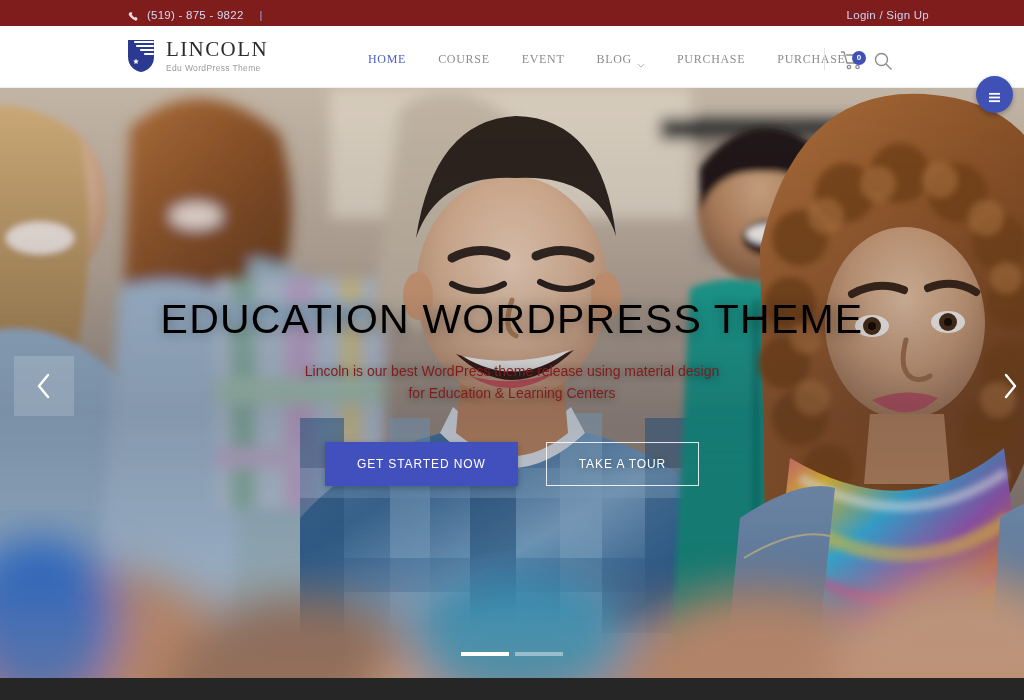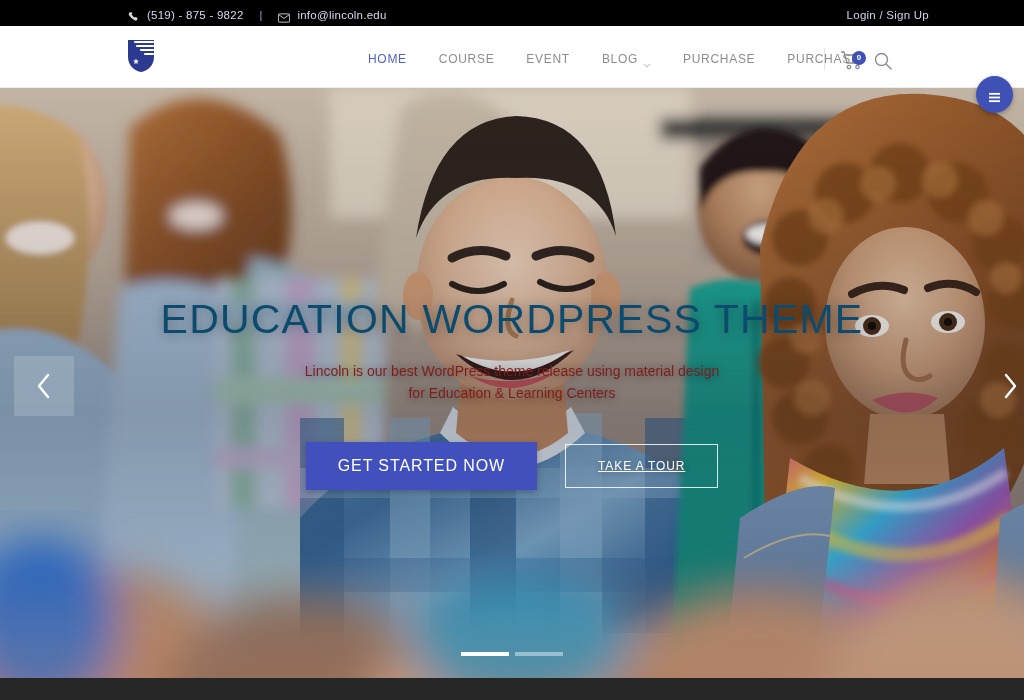--- a/index.html
+++ b/index.html
@@ -6,21 +6,21 @@
   html,body { width:1024px; height:700px; overflow:hidden; }
   body {
     font-family:"Liberation Sans", sans-serif;
     background:#ffffff;
     -webkit-font-smoothing:antialiased;
   }
 
   
   .topbar {
     position:absolute; left:0; top:0; width:1024px; height:26px;
-    background:#000000;
+    background:#7f1d1d;
     display:flex; align-items:center;
   }
   .topbar-left {
     position:absolute; left:128px; top:0; height:30px;
     display:flex; align-items:center; gap:0;
   }
   .tb-item { display:flex; align-items:center; gap:7px; }
   .tb-text {
     font-size:11.5px; color:#d4d9ef; letter-spacing:.25px;
     white-space:nowrap; line-height:30px;
@@ -58,21 +58,21 @@
     margin-top:3px; line-height:10px;
   }
 
   .nav {
     position:absolute; left:352px; top:0; height:58px;
     display:flex; align-items:center; gap:0;
   }
   .nav-item {
     font-size:12px; color:#8c8c8c; letter-spacing:.7px;
     padding:0 16px; cursor:pointer; white-space:nowrap;
-    display:flex; align-items:center; gap:5px; height:58px;
+    display:flex; align-items:center; gap:5px; height:58px;font-family:Liberation Serif, serif;
   }
   .nav-item.active { color:#5160c4; }
   .caret { display:block; width:8px; height:5px; opacity:.75; }
 
   .nav-divider {
     position:absolute; left:824px; top:18px;
     width:1px; height:22px; background:#e2e2e2;
   }
   .cart-btn {
     position:absolute; left:840px; top:50px; width:24px; height:20px;
@@ -116,47 +116,46 @@
       rgba(20,24,45,.14) 78%,
       rgba(20,24,45,.05) 100%);
   }
 
   .hero-content {
     position:absolute; left:0; top:0; width:1024px; height:590px;
     display:flex; flex-direction:column; align-items:center;
     padding-top:207px; z-index:12;
   }
   .hero-title {
-    font-size:41px; font-weight:300; color:#0c4a6e;
+    font-size:41px; font-weight:300; color:#000000;
     letter-spacing:1.2px; line-height:48px; text-align:center;
     text-shadow:0 1px 12px rgba(0,0,0,.35);
   }
   .hero-sub {
     margin-top:17px; font-size:14px; color:#7f1d1d;
     line-height:22px; text-align:center; font-weight:400;
     text-shadow:0 1px 8px rgba(0,0,0,.45);
     max-width:440px;
   }
   .hero-btns {
     margin-top:38px; display:flex; align-items:center; gap:28px;
   }
   .btn-primary {
     background:#4150bd; color:#ffffff;
-    font-size:16px; letter-spacing:.9px;
+    font-size:12px; letter-spacing:.9px;
     padding:15px 32px; border:none; cursor:pointer;
     box-shadow:0 2px 6px rgba(0,0,0,.25);
     font-family:"Liberation Sans", sans-serif;
   }
   .btn-ghost {
     background:transparent; color:#ffffff;
     font-size:12px; letter-spacing:.9px;
     padding:14px 32px; border:1px solid rgba(255,255,255,.85);
     cursor:pointer; font-family:"Liberation Sans", sans-serif;
     text-shadow:0 1px 6px rgba(0,0,0,.35);
-    text-decoration:underline;
   }
 
   
   .arrow {
     position:absolute; top:268px; width:60px; height:60px;
     background:rgba(255,255,255,.16);
     display:flex; align-items:center; justify-content:center;
     cursor:pointer; z-index:14;
   }
   .arrow.left { left:14px; }
@@ -184,49 +183,44 @@
   <div class="topbar-left">
     <div class="tb-item">
       <span class="tb-ico">
         <svg viewBox="0 0 16 16" width="12" height="12" fill="#ffffff">
           <path d="M3.1 1.5c-.5 0-1 .3-1.3.8L1.1 3.6c-.3.5-.2 1.1.1 1.6 1 1.6 2.3 3.1 3.8 4.4 1.4 1.3 3 2.4 4.7 3.2.5.2 1.1.1 1.5-.3l1.2-1.2c.4-.4.4-1 .1-1.4l-1.2-1.6c-.3-.4-.9-.5-1.3-.3l-1.3.7c-.9-.6-1.7-1.3-2.4-2.1-.6-.7-1.1-1.4-1.5-2.2l.8-1.2c.3-.4.2-1-.2-1.3L4.1 1.8c-.2-.2-.6-.3-1-.3z"></path>
         </svg>
       </span>
       <span class="tb-text">(519) - 875 - 9822</span>
     </div>
     <span class="tb-sep">|</span>
-    <div class="tb-item">
-      <span class="tb-ico">
-        <svg viewBox="0 0 16 12" width="12" height="10" fill="#ffffff">
-          <rect x="0.5" y="0.5" width="15" height="11" rx="1" fill="none" stroke="#ffffff" stroke-width="1.2"></rect>
-          <path d="M1 1.6l7 5 7-5" fill="none" stroke="#ffffff" stroke-width="1.2"></path>
-        </svg>
-      </span>
-      <span class="tb-text">info@lincoln.edu</span>
-    </div>
   </div>
   <div class="topbar-right">
     <span class="tb-link">Login / Sign Up</span>
   </div>
 </div>
 
 <div class="header">
 
   <div class="logo-wrap">
     <span class="shield">
       <svg viewBox="0 0 30 34" width="30" height="34">
         <path d="M2 1 h26 v17 c0 9 -7 14 -13 15 C9 32 2 27 2 18 Z" fill="#2b3990"></path>
         <g stroke="#ffffff" stroke-width="2.1" stroke-linecap="round">
           <line x1="9" y1="3" x2="27" y2="3"></line>
           <line x1="11" y1="7" x2="27" y2="7"></line>
           <line x1="15" y1="11" x2="27" y2="11"></line>
           <line x1="19" y1="15" x2="27" y2="15"></line>
         </g>
         <path d="M10 19.5 l.8 1.9 2 .2 -1.5 1.4 .5 2 -1.8-1.1 -1.8 1.1 .5-2 -1.5-1.4 2-.2 Z" fill="#ffffff"></path>
       </svg>
+    </span>
+    <span class="logo-txt">
+      <span class="logo-name">LINCOLN</span>
+      <span class="logo-sub">Edu WordPress Theme</span>
     </span>
   </div>
 
   <nav class="nav">
     <div class="nav-item active">
       <span>HOME</span>
     </div>
     <div class="nav-item">
       <span>COURSE</span>
     </div>

